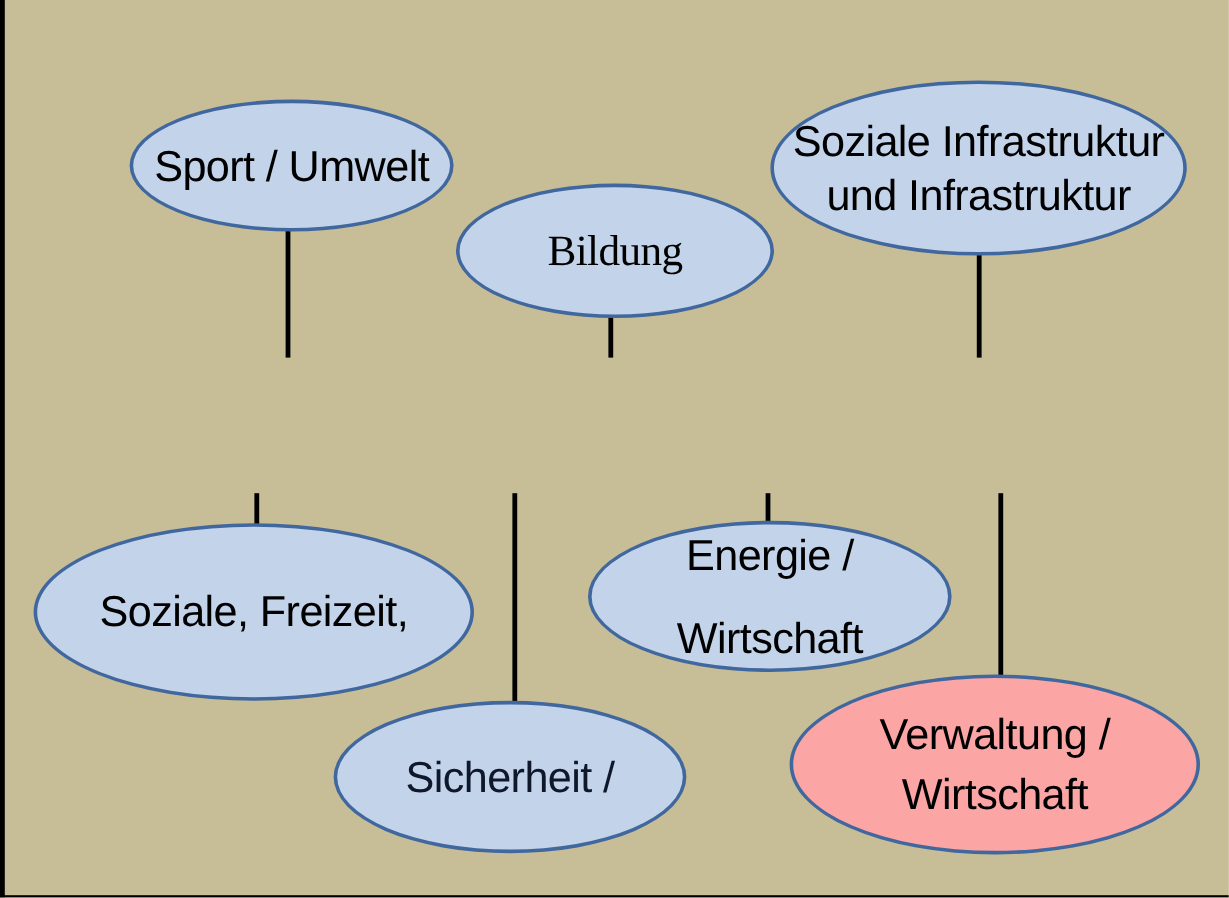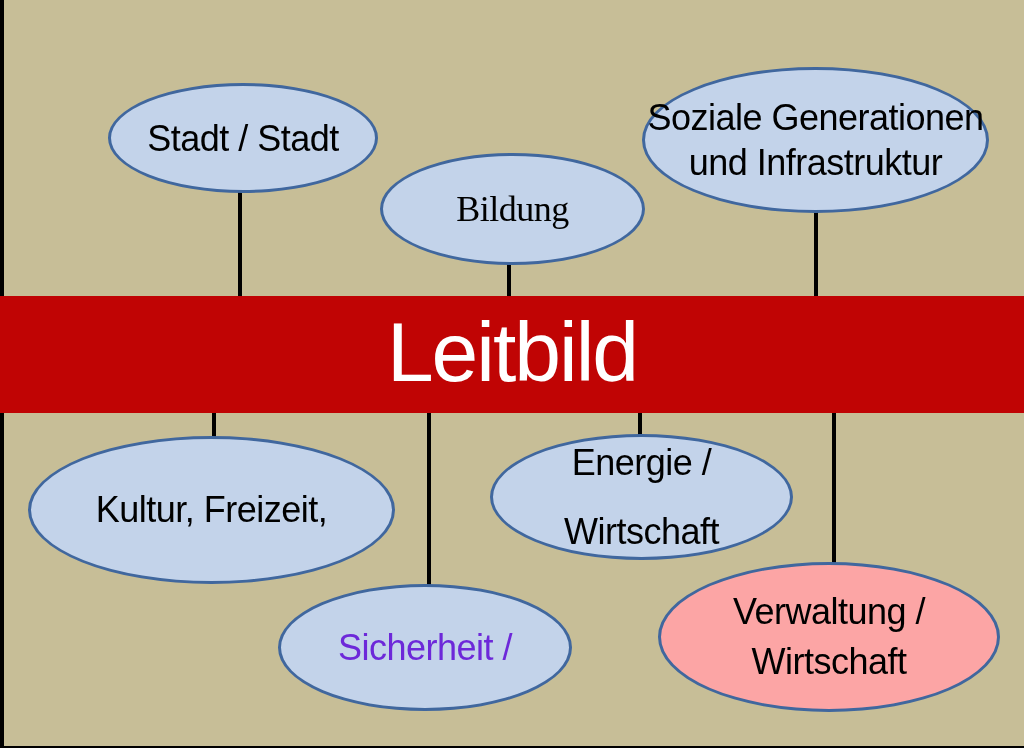--- a/index.html
+++ b/index.html
@@ -54,43 +54,40 @@
     letter-spacing: -0.5px;
     white-space: nowrap;
   }
 </style>
 </head>
 <body>
 
 <div class="stage" style="background: rgb(199, 190, 151);">
   <div class="edge-left" style="background: rgb(0, 0, 0);"></div>
   <div class="edge-bottom" style="background: rgb(0, 0, 0);"></div>
-  <div class="band" style="top: 296px; height: 117px; background: rgb(192, 4, 4);">
-    <span class="band-label" style="color: rgb(255, 255, 255);">Leitbild</span>
-  </div>
   <div id="nodes-root">
       <div class="connector" style="background: rgb(0, 0, 0); left: 238px; top: 191px; height: 107px;"></div>
       <div class="node" style="left: 108px; top: 83px; width: 270px; height: 110px; background: rgb(195, 211, 234); border-color: rgb(64, 103, 158); color: rgb(0, 0, 0);">
-        <div class="node-line" style="line-height: 1.25;">Stadt / Stadt</div>
+        <div class="node-line" style="line-height: 1.25;">Sport / Umwelt</div>
       </div>
       <div class="connector" style="background: rgb(0, 0, 0); left: 507px; top: 262px; height: 36px;"></div>
       <div class="node" style="left: 380px; top: 153px; width: 265px; height: 112px; background: rgb(195, 211, 234); border-color: rgb(64, 103, 158); color: rgb(0, 0, 0); font-family: Liberation Serif, serif;">
         <div class="node-line" style="line-height: 1.25;">Bildung</div>
       </div>
       <div class="connector" style="background: rgb(0, 0, 0); left: 814px; top: 210px; height: 88px;"></div>
       <div class="node" style="left: 642px; top: 67px; width: 347px; height: 146px; background: rgb(195, 211, 234); border-color: rgb(64, 103, 158); color: rgb(0, 0, 0);">
-        <div class="node-line" style="line-height: 1.25;">Soziale Generationen</div>
+        <div class="node-line" style="line-height: 1.25;">Soziale Infrastruktur</div>
         <div class="node-line" style="line-height: 1.25;">und Infrastruktur</div>
       </div>
       <div class="connector" style="background: rgb(0, 0, 0); left: 212px; top: 411px; height: 29px;"></div>
       <div class="node" style="left: 28px; top: 436px; width: 367px; height: 148px; background: rgb(195, 211, 234); border-color: rgb(64, 103, 158); color: rgb(0, 0, 0);">
-        <div class="node-line" style="line-height: 1.6;">Kultur, Freizeit,</div>
+        <div class="node-line" style="line-height: 1.6;">Soziale, Freizeit,</div>
       </div>
       <div class="connector" style="background: rgb(0, 0, 0); left: 427px; top: 411px; height: 177px;"></div>
-      <div class="node" style="left: 278px; top: 584px; width: 294px; height: 127px; background: rgb(195, 211, 234); border-color: rgb(64, 103, 158); color: #6d28d9;">
+      <div class="node" style="left: 278px; top: 584px; width: 294px; height: 127px; background: rgb(195, 211, 234); border-color: rgb(64, 103, 158); color: #0f172a;">
         <div class="node-line" style="line-height: 1.2;">Sicherheit /</div>
       </div>
       <div class="connector" style="background: rgb(0, 0, 0); left: 638px; top: 411px; height: 27px;"></div>
       <div class="node" style="left: 490px; top: 434px; width: 303px; height: 126px; background: rgb(195, 211, 234); border-color: rgb(64, 103, 158); color: rgb(0, 0, 0); gap: 24px;">
         <div class="node-line" style="line-height: 1.25;">Energie /</div>
         <div class="node-line" style="line-height: 1.25;">Wirtschaft</div>
       </div>
       <div class="connector" style="background: rgb(0, 0, 0); left: 832px; top: 411px; height: 155px;"></div>
       <div class="node" style="left: 658px; top: 562px; width: 342px; height: 150px; background: #fca5a5; border-color: rgb(64, 103, 158); color: rgb(0, 0, 0);">
         <div class="node-line" style="line-height: 1.4;">Verwaltung /</div>

